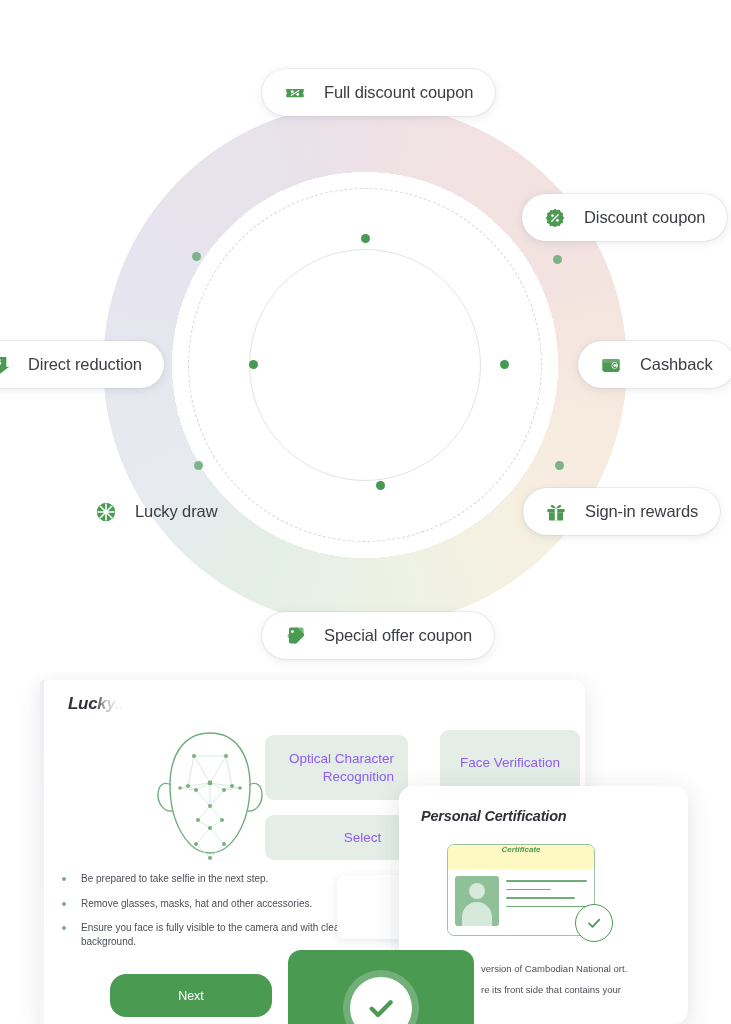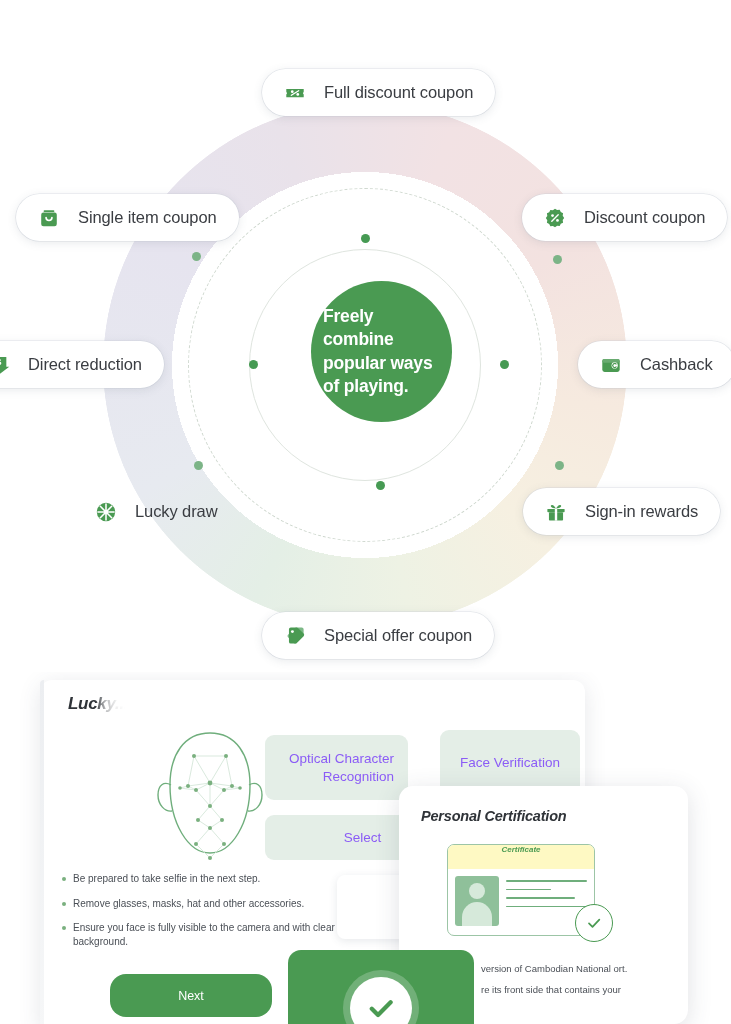--- a/index.html
+++ b/index.html
@@ -86,21 +86,21 @@
   }
   .mock-title {
     position: absolute; left: 28px; top: 14px;
     font-size: 17px; font-weight: 700; font-style: italic; color: #2f3338;
     letter-spacing: -0.3px;
     -webkit-mask-image: linear-gradient(to right, #000 0 45%, rgba(0,0,0,0.35) 62%, rgba(0,0,0,0.08) 80%, transparent 95%);
             mask-image: linear-gradient(to right, #000 0 45%, rgba(0,0,0,0.35) 62%, rgba(0,0,0,0.08) 80%, transparent 95%);
   }
   .face-wrap { position: absolute; left: 110px; top: 48px; width: 120px; height: 160px; }
   .bullets { position: absolute; left: 22px; top: 192px; width: 300px; }
-  .bullet { display: flex; gap: 7px; margin-bottom: 11px; }
+  .bullet { display: flex; gap: 15px; margin-bottom: 11px; }
   .bullet-dot { width: 4px; height: 4px; border-radius: 50%; background: #7ab07f; margin-top: 5px; flex: 0 0 4px; }
   .bullet-text { font-size: 10px; line-height: 1.35; color: #4a4f56; }
 
   .chip {
     position: absolute; background: #e4eee7; border-radius: 9px;
     display: flex; align-items: center; justify-content: center;
     font-size: 13.5px; color: #8b5cf6; font-weight: 400; text-align: right; line-height: 1.3;
     padding: 0 14px;
   }
   .chip-ocr { left: 265px; top: 735px; width: 143px; height: 65px; }
@@ -174,48 +174,33 @@
     <div class="dot" style="left:361px; top:234px;"></div>
     <div class="dot" style="left:500px; top:360px;"></div>
     <div class="dot" style="left:376px; top:481px;"></div>
     <div class="dot" style="left:249px; top:360px;"></div>
 
     <div class="dot dot-dim" style="left:192px; top:252px;"></div>
     <div class="dot dot-dim" style="left:553px; top:255px;"></div>
     <div class="dot dot-dim" style="left:194px; top:461px;"></div>
     <div class="dot dot-dim" style="left:555px; top:461px;"></div>
 
-    <div class="core">
-      <div class="core-text">Freely combine
-popular ways
-of playing.</div>
-    </div>
 
     <div class="pill" style="left:262px; top:69px;">
       <span class="pill-icon">
         <svg viewBox="0 0 24 24" width="22" height="22">
           <path d="M2.5 7.5h19v3a2 2 0 000 3v3h-19v-3a2 2 0 000-3v-3z" fill="#4a9a52"></path>
           <circle cx="9" cy="10.5" r="1.5" fill="#fff"></circle>
             <circle cx="15" cy="13.5" r="1.5" fill="#fff"></circle>
           <path d="M16 9.5l-8 5" stroke="#fff" stroke-width="1.4" stroke-linecap="round"></path>
         </svg>
       </span>
       <span class="pill-label">Full discount coupon</span>
     </div>
 
-    <div class="pill" style="left:16px; top:194px;">
-      <span class="pill-icon">
-        <svg viewBox="0 0 24 24" width="22" height="22">
-          <rect x="3.5" y="6" width="17" height="15" rx="2.5" fill="#4a9a52"></rect>
-          <path d="M7 4.5h10" stroke="#4a9a52" stroke-width="1.8" stroke-linecap="round"></path>
-          <path d="M8.8 11.5a3.2 3.2 0 006.4 0" stroke="#fff" stroke-width="1.8" stroke-linecap="round" fill="none"></path>
-        </svg>
-      </span>
-      <span class="pill-label">Single item coupon</span>
-    </div>
 
     <div class="pill" style="left:522px; top:194px;">
       <span class="pill-icon">
         <svg viewBox="0 0 24 24" width="22" height="22">
           <path d="M12 1.8l2.3 1.6 2.8-.4 1.2 2.5 2.5 1.2-.4 2.8L22 12l-1.6 2.3.4 2.8-2.5 1.2-1.2 2.5-2.8-.4L12 22.2 9.7 20.6l-2.8.4-1.2-2.5L3.2 17.3l.4-2.8L2 12l1.6-2.3-.4-2.8 2.5-1.2L6.9 3.2l2.8.4L12 1.8z" fill="#4a9a52"></path>
           <circle cx="9.3" cy="9.3" r="1.5" fill="#fff"></circle>
             <circle cx="14.7" cy="14.7" r="1.5" fill="#fff"></circle>
           <path d="M15.5 8.5l-7 7" stroke="#fff" stroke-width="1.5" stroke-linecap="round"></path>
         </svg>
       </span>

